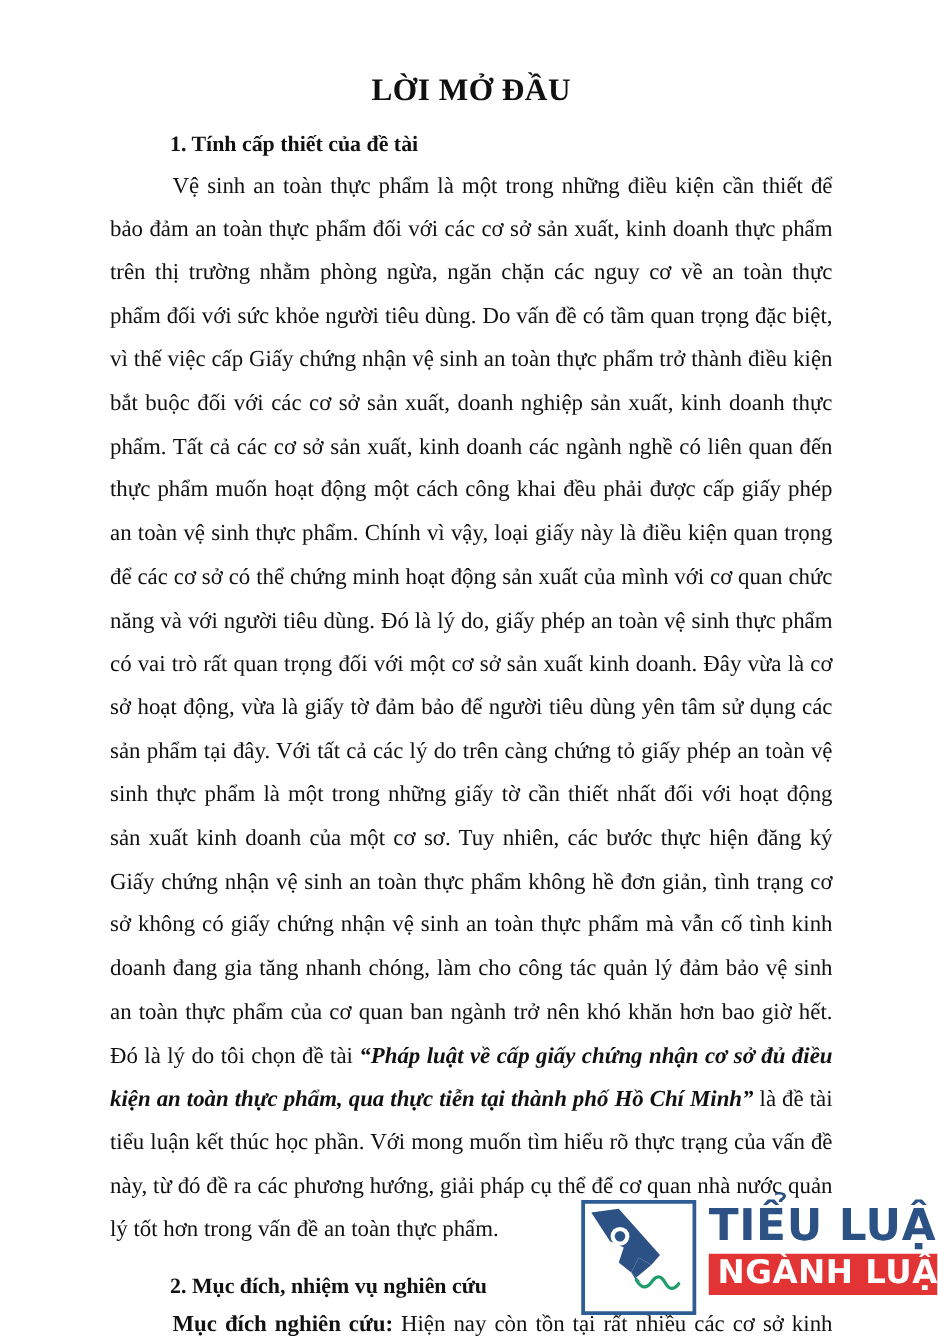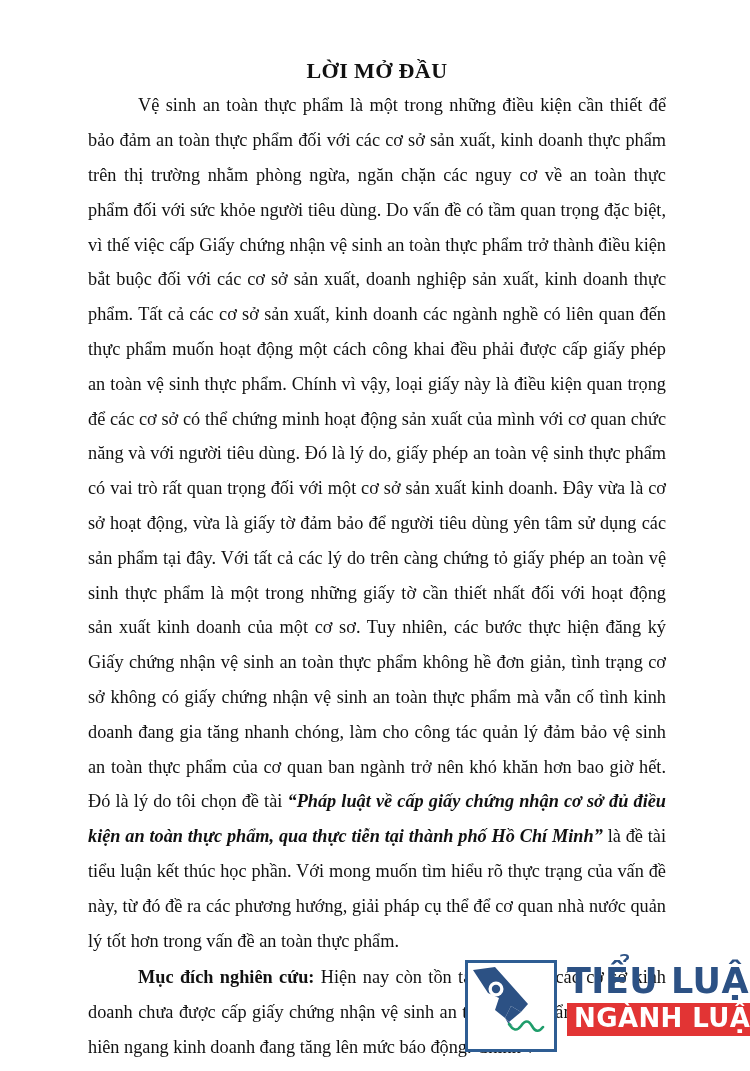--- a/index.html
+++ b/index.html
@@ -20,21 +20,21 @@
   }
   #content {
     position: absolute;
     left: 88px;
     top: 0;
     width: 578px;
   }
   .doc-title {
     text-align: center;
     font-weight: bold;
-    font-size: 22px;
+    font-size: 25px;
     letter-spacing: 0.4px;
     margin: 58px 0 0 0;
     line-height: 1.2;
   }
   .section-heading {
     font-weight: bold;
     font-size: 17.5px;
     margin: 17px 0 0 0;
     text-indent: 48px;
     line-height: 1.25;
@@ -111,23 +111,25 @@
 </style>
 </head>
 <body>
 
 <div id="page">
 
   <div id="content">
 
     <h1 class="doc-title">LỜI MỞ ĐẦU</h1>
 
+    <h2 class="section-heading">1. Tính cấp thiết của đề tài</h2>
 
     <p class="para"><span>Vệ sinh an toàn thực phẩm là một trong những điều kiện cần thiết để bảo đảm an toàn thực phẩm đối với các cơ sở sản xuất, kinh doanh thực phẩm trên thị trường nhằm phòng ngừa, ngăn chặn các nguy cơ về an toàn thực phẩm đối với sức khỏe người tiêu dùng. Do vấn đề có tầm quan trọng đặc biệt, vì thế việc cấp Giấy chứng nhận vệ sinh an toàn thực phẩm trở thành điều kiện bắt buộc đối với các cơ sở sản xuất, doanh nghiệp sản xuất, kinh doanh thực phẩm. Tất cả các cơ sở sản xuất, kinh doanh các ngành nghề có liên quan đến thực phẩm muốn hoạt động một cách công khai đều phải được cấp giấy phép an toàn vệ sinh thực phẩm. Chính vì vậy, loại giấy này là điều kiện quan trọng để các cơ sở có thể chứng minh hoạt động sản xuất của mình với cơ quan chức năng và với người tiêu dùng. Đó là lý do, giấy phép an toàn vệ sinh thực phẩm có vai trò rất quan trọng đối với một cơ sở sản xuất kinh doanh. Đây vừa là cơ sở hoạt động, vừa là giấy tờ đảm bảo để người tiêu dùng yên tâm sử dụng các sản phẩm tại đây. Với tất cả các lý do trên càng chứng tỏ giấy phép an toàn vệ sinh thực phẩm là một trong những giấy tờ cần thiết nhất đối với hoạt động sản xuất kinh doanh của một cơ sơ. Tuy nhiên, các bước thực hiện đăng ký Giấy chứng nhận vệ sinh an toàn thực phẩm không hề đơn giản, tình trạng cơ sở không có giấy chứng nhận vệ sinh an toàn thực phẩm mà vẫn cố tình kinh doanh đang gia tăng nhanh chóng, làm cho công tác quản lý đảm bảo vệ sinh an toàn thực phẩm của cơ quan ban ngành trở nên khó khăn hơn bao giờ hết. Đó là lý do tôi chọn đề tài </span><span class="bi">“Pháp luật về cấp giấy chứng nhận cơ sở đủ điều kiện an toàn thực phẩm, qua thực tiễn tại thành phố Hồ Chí Minh”</span><span> là đề tài tiểu luận kết thúc học phần. Với mong muốn tìm hiểu rõ thực trạng của vấn đề này, từ đó đề ra các phương hướng, giải pháp cụ thể để cơ quan nhà nước quản lý tốt hơn trong vấn đề an toàn thực phẩm.</span></p>
 
+    <h2 class="section-heading">2. Mục đích, nhiệm vụ nghiên cứu</h2>
 
     <p class="para tight"><span class="run-in">Mục đích nghiên cứu:</span><span> Hiện nay còn tồn tại rất nhiều các cơ sở kinh doanh chưa được cấp giấy chứng nhận vệ sinh an toàn thưc phẩm, nhưng vẫn hiên ngang kinh doanh đang tăng lên mức báo động. Chính v</span></p>
 
   </div>
 
   <div id="logo">
 
     <div id="logo-mark">
       <div class="frame"></div>
       <svg width="92" height="92" viewBox="0 0 92 92" style="position:absolute;left:0;top:0;">

